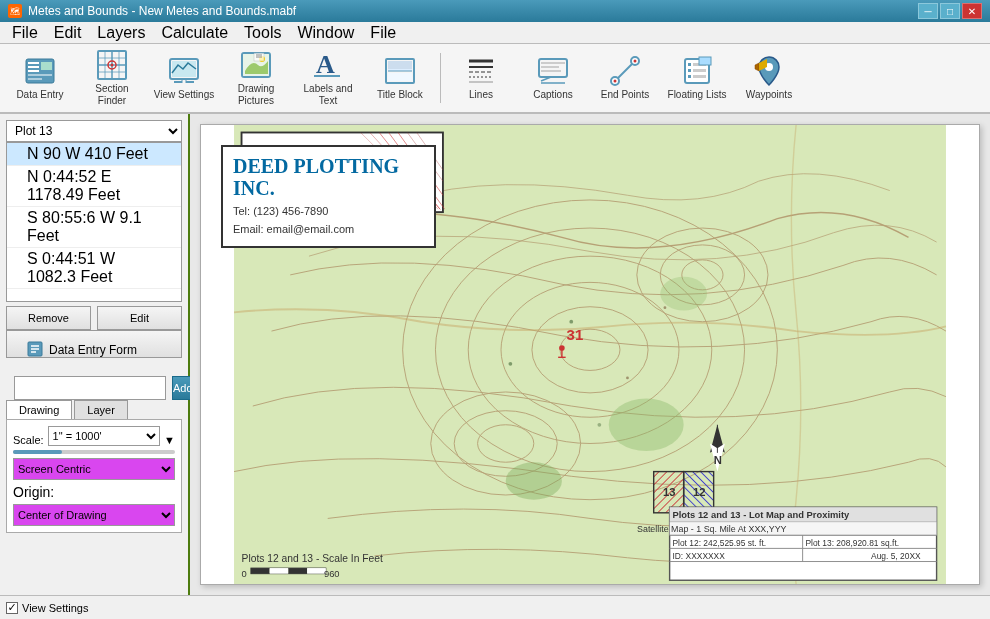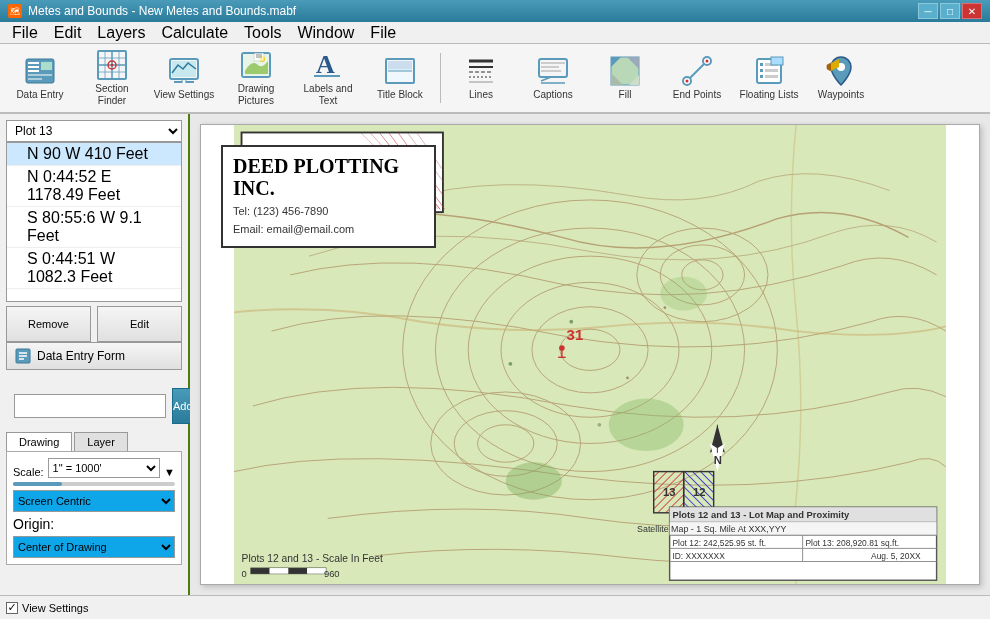--- a/index.html
+++ b/index.html
@@ -99,53 +99,53 @@
     .entry-item {
       padding: 2px 20px;
       font-size: 16px;
       cursor: pointer;
       border-bottom: 1px solid #eee;
     }
     .entry-item.selected { background: #cce8ff; }
     .btn-row { display: flex; gap: 6px; margin-top: 4px; }
     .btn {
       flex: 1;
-      height: 36px;
+      height: 24px;
       border: 1px solid #999;
       background: linear-gradient(to bottom, #f5f5f5, #e0e0e0);
       cursor: pointer;
       font-size: 11px;
     }
     .btn-blue {
       background: linear-gradient(to bottom, #4a9aba, #2a7a9a);
       color: white;
       border: 1px solid #1a6a8a;
     }
     .data-entry-form-btn {
       display: flex;
-      align-items: center;
+      align-items: flex-end;
       gap: 6px;
       height: 28px;
       border: 1px solid #999;
       background: linear-gradient(to bottom, #f5f5f5, #e0e0e0);
       cursor: pointer;
-      padding: 0 8px;
+      padding: 0 20px;
       font-size: 12px;
     }
     .add-row { display: flex; gap: 6px; margin-top: 18px; align-items: center; padding-left: 8px; }
     .add-input {
       flex: 1;
       height: 24px;
       border: 1px solid #999;
       padding: 0 4px;
       font-size: 11px;
     }
 
     
-    .tab-row { display: flex; gap: 2px; margin-top: 8px; }
+    .tab-row { display: flex; gap: 2px; }
     .tab {
       padding: 3px 12px;
       border: 1px solid #999;
       background: #e0e0e0;
       cursor: pointer;
       font-size: 11px;
       border-bottom: none;
     }
     .tab.active { background: white; }
 
@@ -154,21 +154,21 @@
       border: 1px solid #aaa;
       background: white;
       padding: 6px;
       font-size: 11px;
     }
     .scale-row { display: flex; align-items: flex-end; gap: 4px; margin-bottom: 4px; }
     .scale-label { font-size: 11px; }
     .scale-select { border: 1px solid #999; background: white; font-size: 11px; flex: 1; height: 20px; }
     .slider-track { width: 100%; height: 4px; background: #ccc; border-radius: 2px; margin: 4px 0; }
     .dropdown-row { margin-top: 4px; }
-    .full-select { width: 100%; height: 22px; border: 1px solid #999; background: #0ea5e9; font-size: 11px; }
+    .full-select { width: 100%; height: 22px; border: 1px solid #999; background: #d946ef; font-size: 11px; }
     .origin-label { font-size: 14px; margin-top: 4px; }
 
     
     .bottom-bar {
       height: 24px;
       background: #f0f0f0;
       border-top: 1px solid #bbb;
       display: flex;
       align-items: center;
       padding: 0 6px;
@@ -206,21 +206,21 @@
       width: 215px;
       background: white;
       border: 2px solid #333;
       padding: 8px 10px;
       z-index: 10;
     }
     .title-block-company {
       font-size: 20px;
       font-weight: bold;
       font-family: serif;
-      color: #000000;
+      color: #0369a1;
       text-transform: uppercase;
       line-height: 1.1;
     }
     .title-block-info { font-size: 11px; margin-top: 4px; color: #333; line-height: 1.6; }
   </style>
 </head>
 <body>
 
 <div class="title-bar">
   <div class="title-bar-left">
@@ -356,32 +356,20 @@
         <rect x="4" y="7" width="24" height="2" fill="#ccc"></rect>
         <rect x="4" y="11" width="18" height="2" fill="#ccc"></rect>
         <rect x="4" y="15" width="20" height="2" fill="#ccc"></rect>
         <line x1="4" y1="26" x2="14" y2="22" stroke="#5a9aba" stroke-width="1.5"></line>
         <line x1="4" y1="28" x2="28" y2="28" stroke="#5a9aba" stroke-width="1.5"></line>
       </svg>
     </div>
     <span class="toolbar-label">Captions</span>
   </div>
 
-  <div class="toolbar-item">
-    <div class="toolbar-icon">
-      <svg width="32" height="32" viewBox="0 0 32 32">
-        <rect x="2" y="2" width="28" height="28" fill="#b8d8b8" stroke="#5a9aba" stroke-width="1"></rect>
-        <path d="M2 2 L12 2 L2 12 Z" fill="#5a9aba"></path>
-        <path d="M30 2 L18 2 L30 14 Z" fill="#9aaabb"></path>
-        <path d="M2 30 L2 18 L14 30 Z" fill="#aabbaa"></path>
-        <path d="M30 30 L20 30 L30 20 Z" fill="#ccddcc"></path>
-      </svg>
-    </div>
-    <span class="toolbar-label">Fill</span>
-  </div>
 
   <div class="toolbar-item">
     <div class="toolbar-icon">
       <svg width="32" height="32" viewBox="0 0 32 32">
         <line x1="6" y1="26" x2="26" y2="6" stroke="#5a9aba" stroke-width="2"></line>
         <circle cx="6" cy="26" r="4" fill="white" stroke="#5a9aba" stroke-width="2"></circle>
         <circle cx="26" cy="6" r="4" fill="white" stroke="#5a9aba" stroke-width="2"></circle>
         <circle cx="6" cy="26" r="1.5" fill="#cc3333"></circle>
         <circle cx="26" cy="6" r="1.5" fill="#cc3333"></circle>
       </svg>

